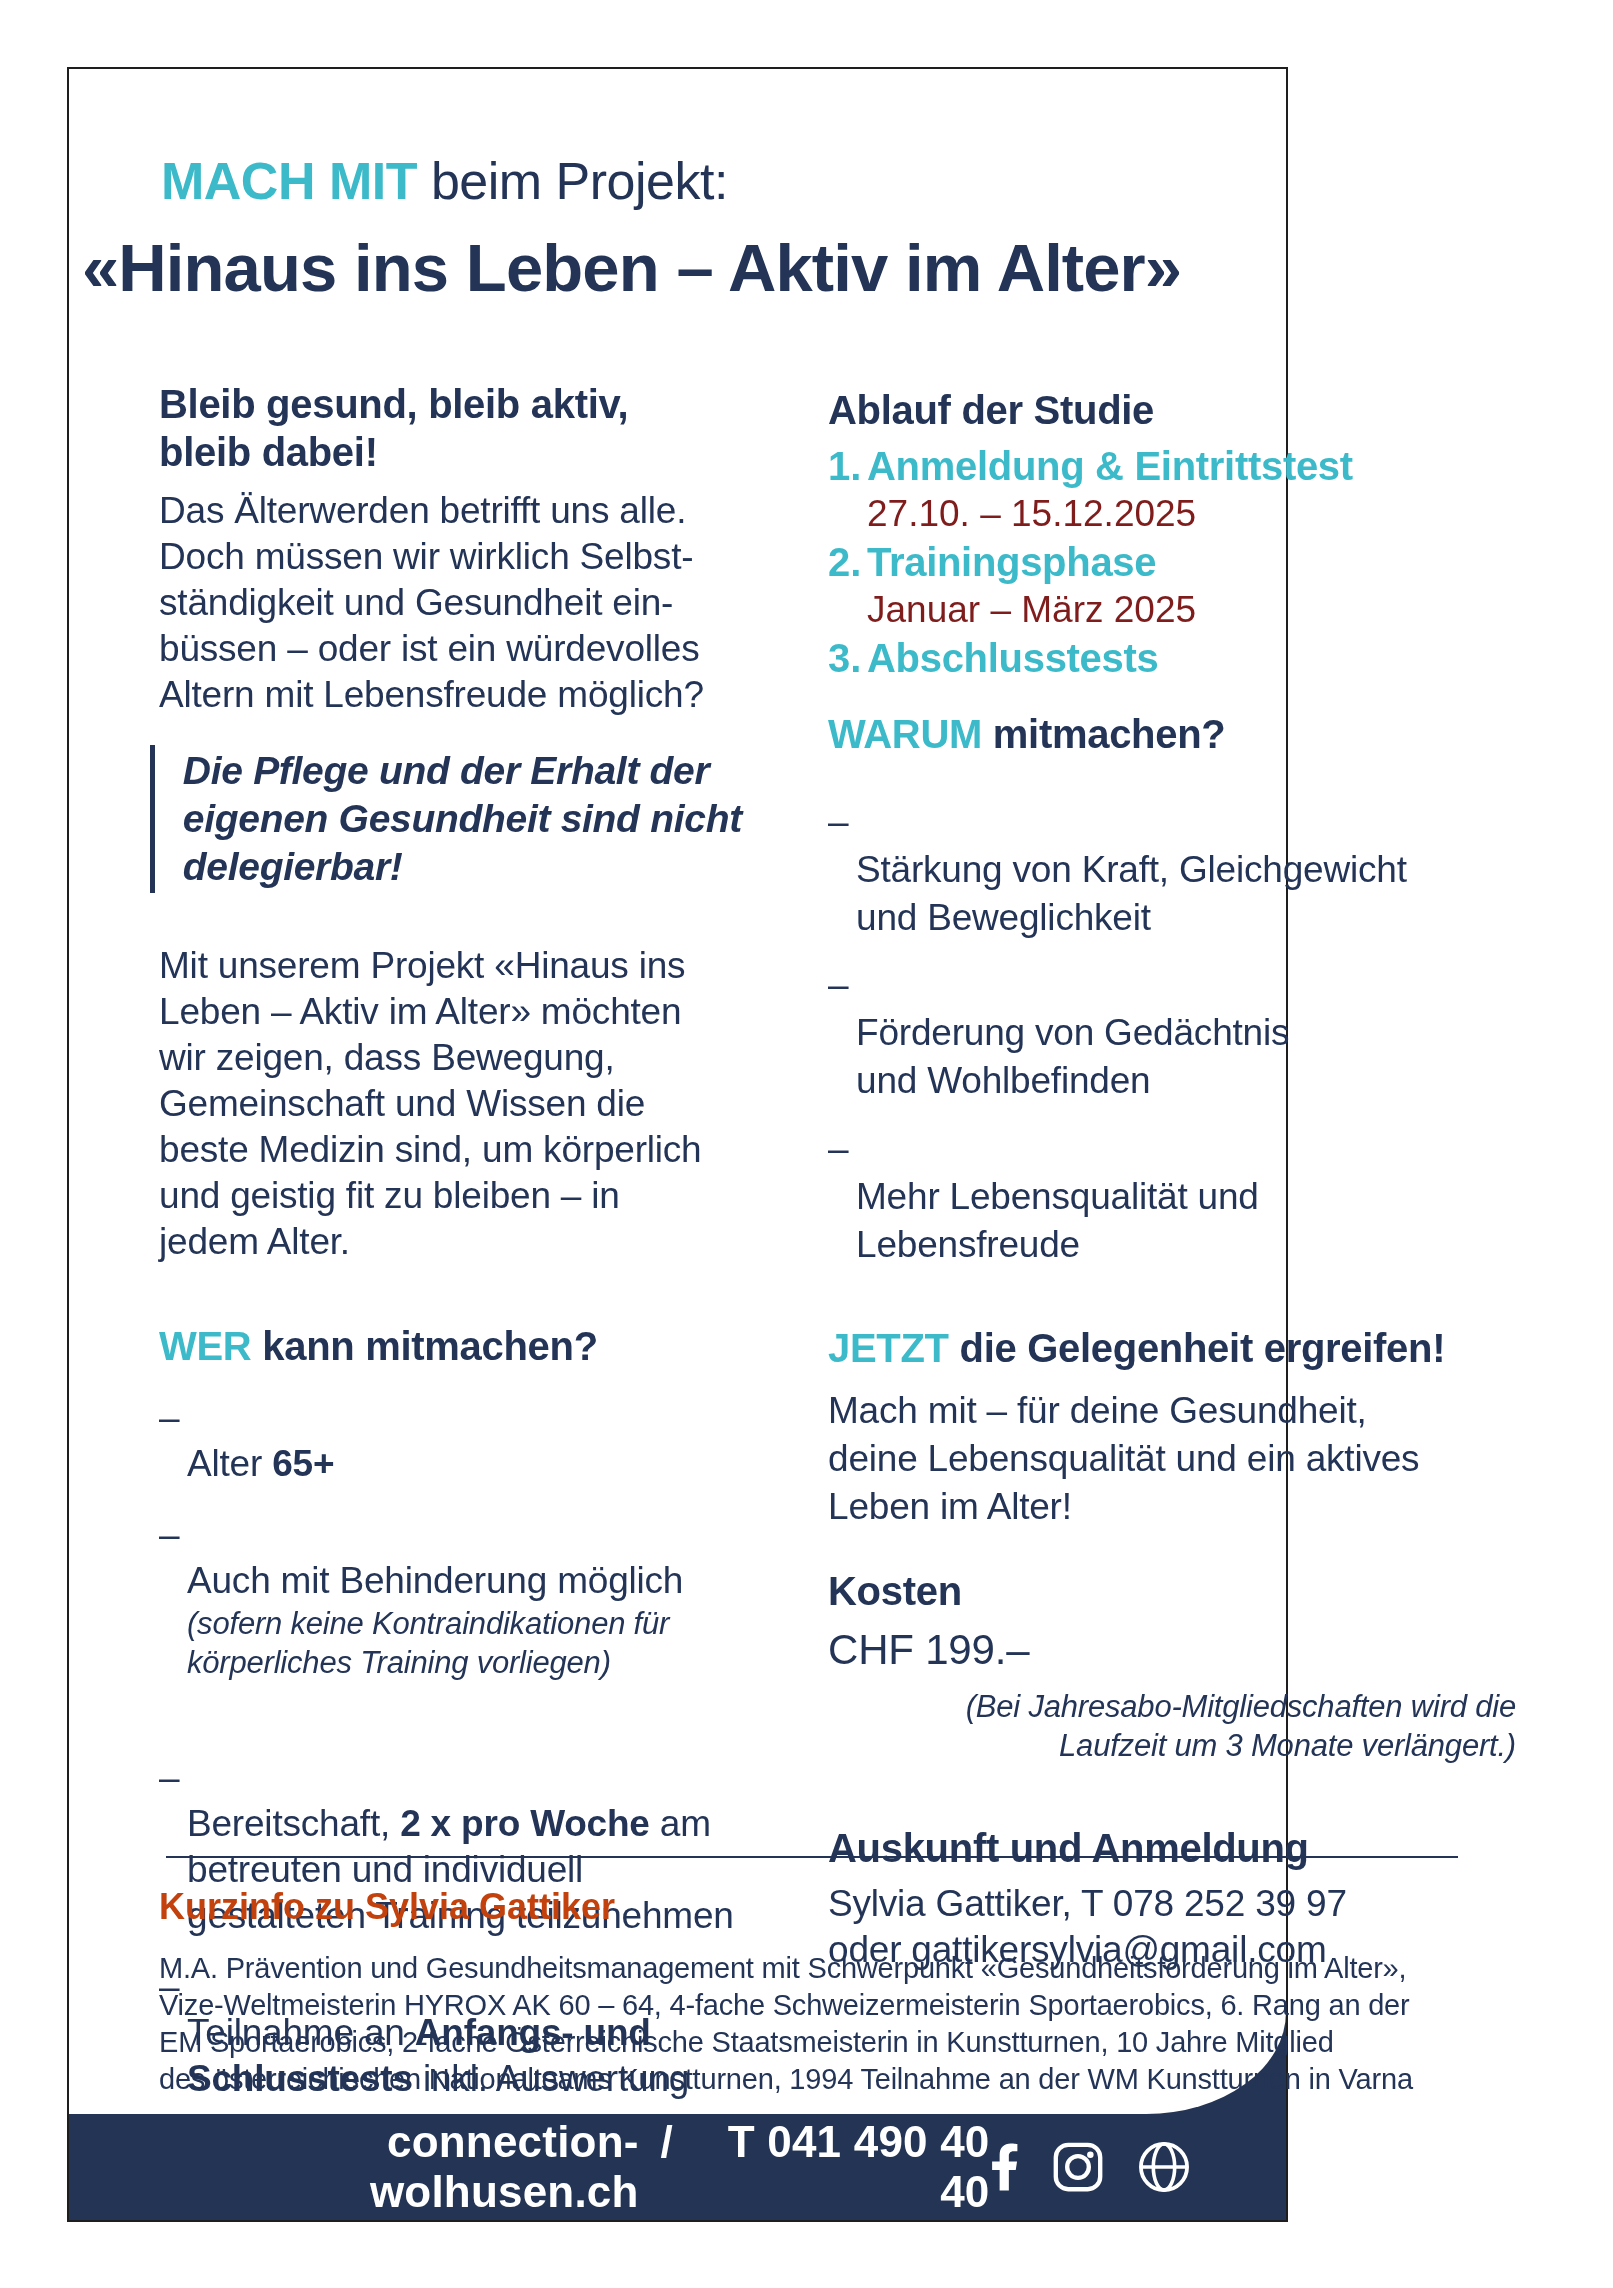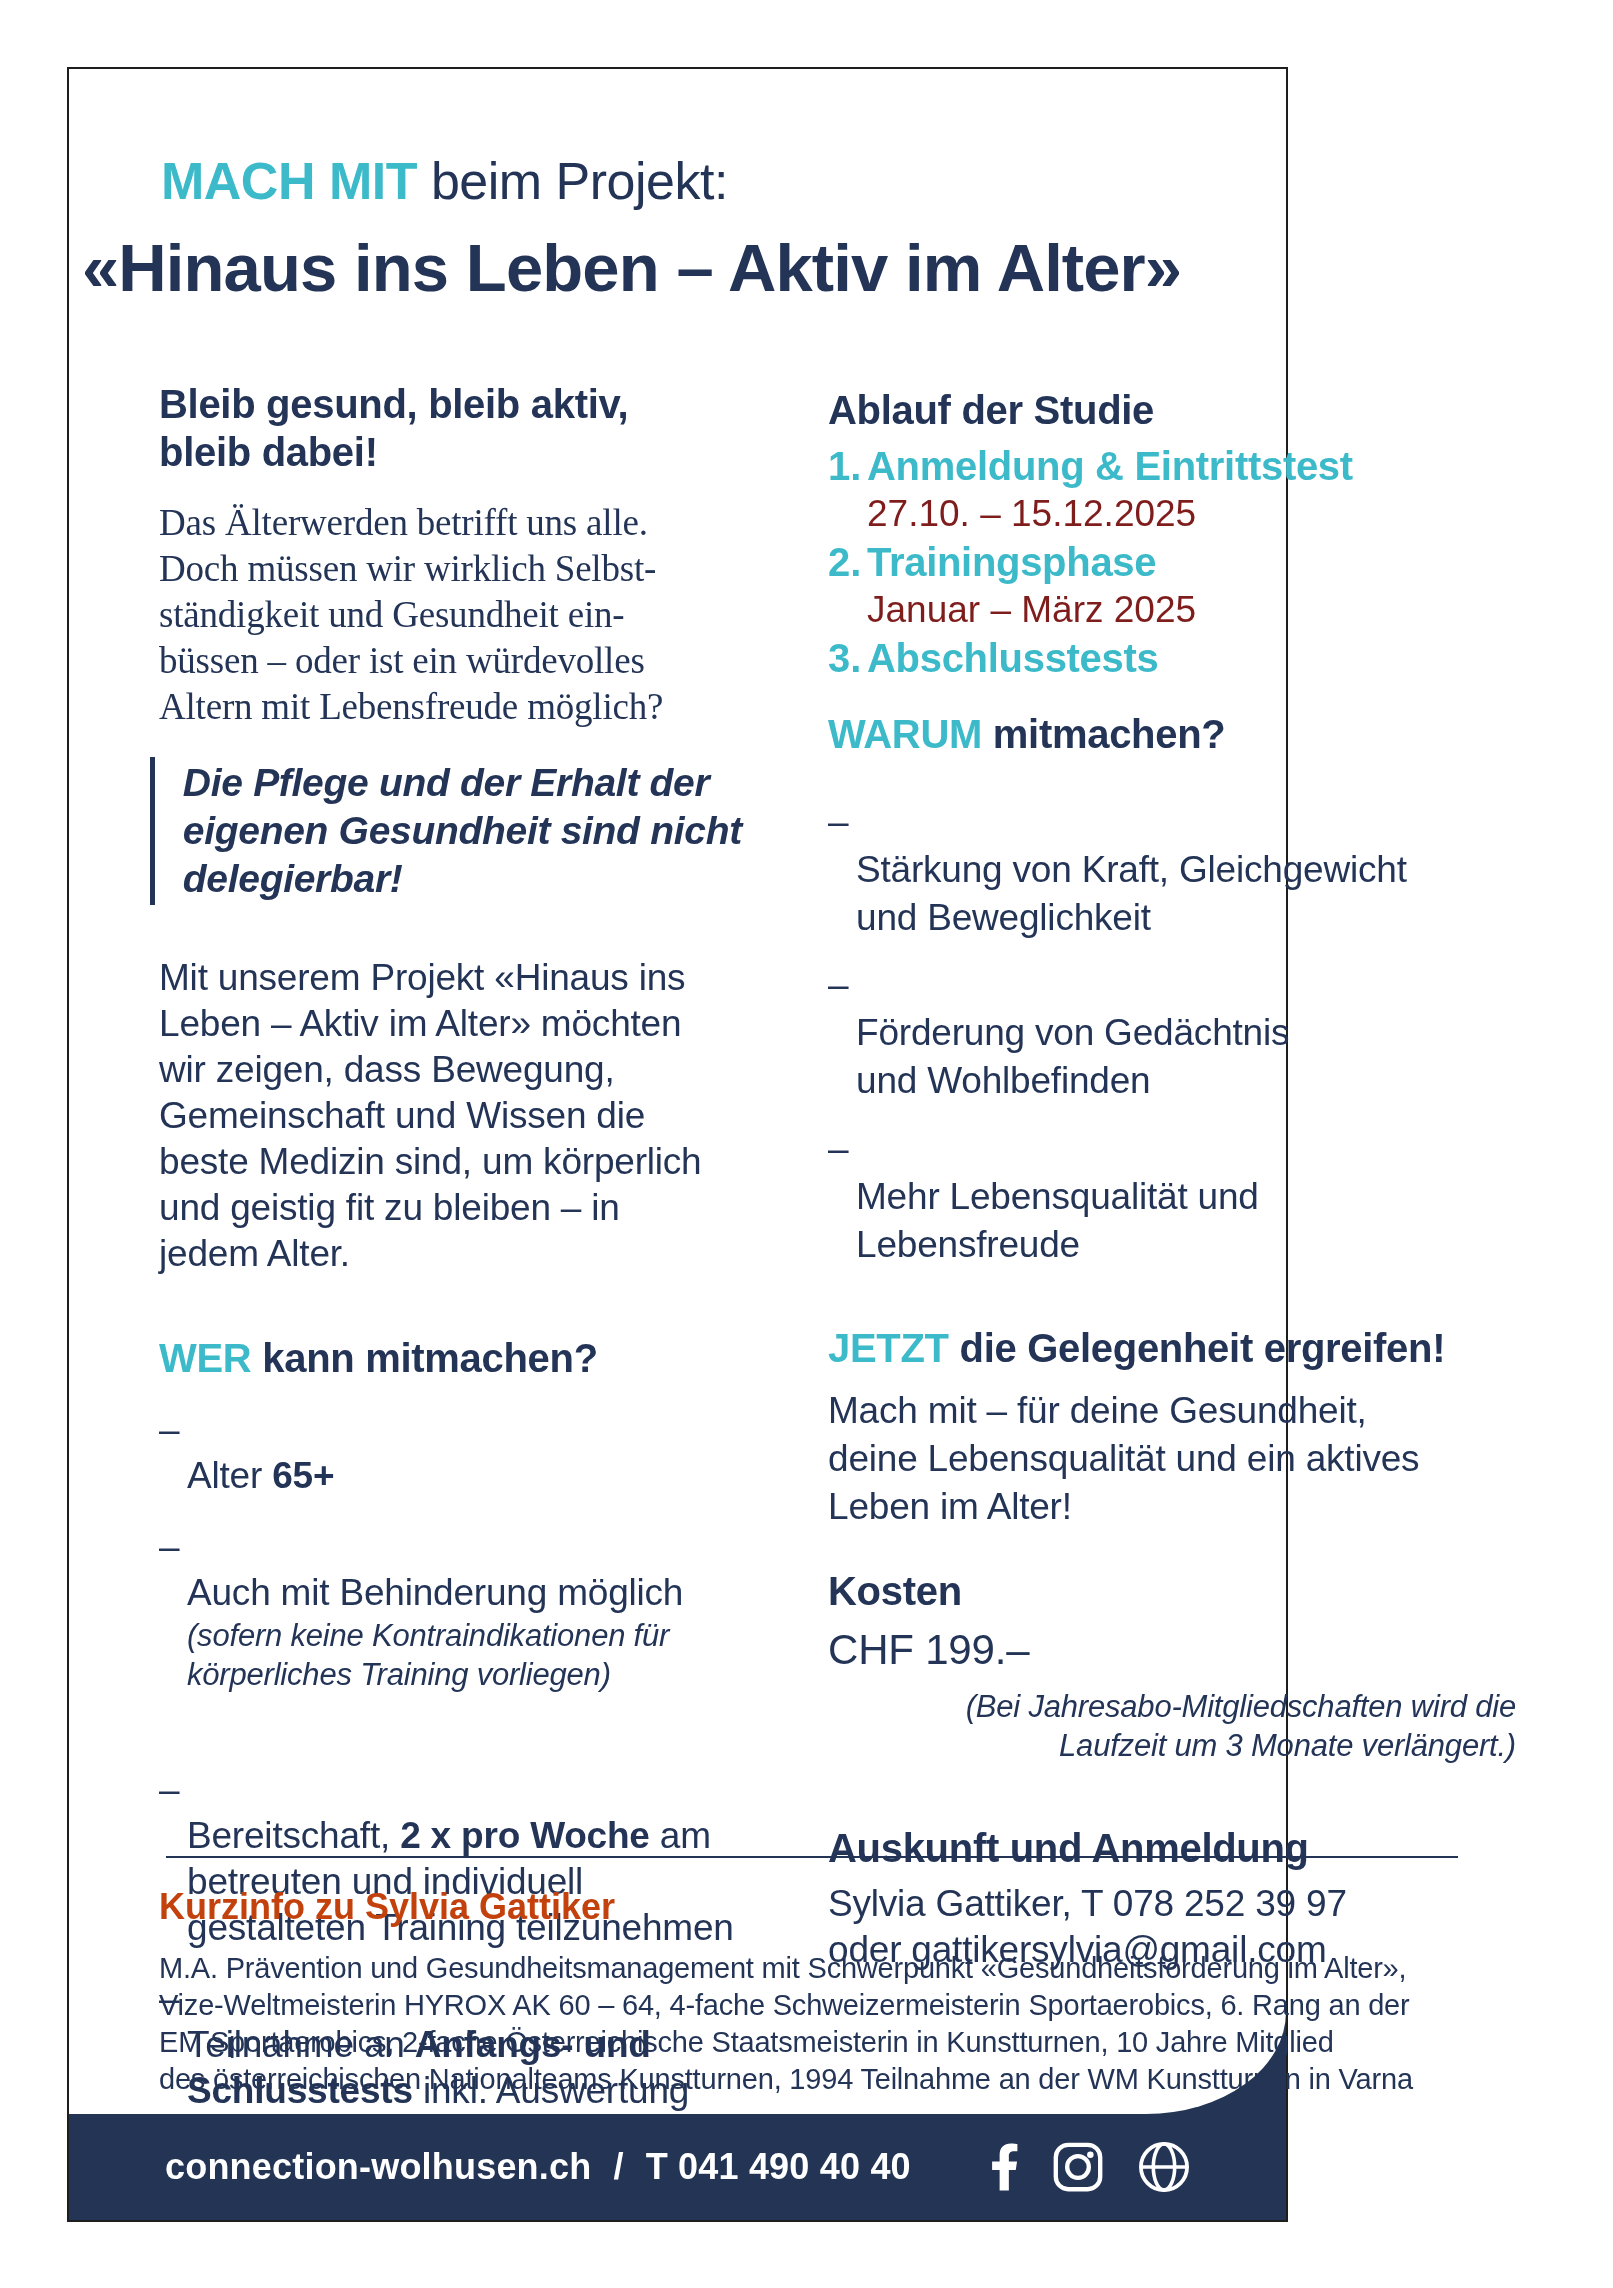--- a/index.html
+++ b/index.html
@@ -26,21 +26,21 @@
     font-size:67px;line-height:74px;font-weight:800;color:#233457;letter-spacing:-0.9px;
   }
   
   .col{position:absolute;top:311px;}
   .col-left{left:90px;width:657px;}
   .col-right{left:759px;width:688px;}
   h3{margin:0;font-size:40px;line-height:48px;font-weight:700;color:#233457;letter-spacing:-0.3px;}
   h3 .hl{color:#3CBAC9;}
   p{margin:0;font-size:37px;line-height:46px;letter-spacing:-0.2px;}
   .lead{margin-top:0;}
-  .intro{margin-top:24px;font-family:Liberation Serif, serif;}
+  .intro{margin-top:12px;}
   .quote{
     margin-top:27px;border-left:5.5px solid #233457;padding:1.8px 0 1.8px 28px;margin-left:-9.2px;
     font-size:39px;line-height:48px;font-weight:700;font-style:italic;letter-spacing:-0.3px;
   }
   .project{margin-top:50px;}
   .who-heading{margin-top:57px;}
   ul.bullets{list-style:none;margin:9.2px 0 0 0;padding:0;}
   ul.bullets li{position:relative;padding-left:28px;font-size:37px;line-height:46px;letter-spacing:-0.2px;}
   ul.bullets li + li{margin-top:9.2px;}
   ul.bullets li.gap12{margin-top:11px;}
@@ -69,21 +69,21 @@
   .kurzinfo{position:absolute;left:90px;top:1787px;width:1311px;}
   .divider{height:0;border-top:2.8px solid #233457;margin-left:6.5px;width:1292px;}
   .kurzinfo h4{margin:28px 0 0 0;font-size:36px;line-height:42px;font-weight:700;color:#c2410c;}
   .kurzinfo p{margin-top:22px;font-size:29px;line-height:37px;letter-spacing:-0.2px;}
   
   .footer{
     position:absolute;left:0;right:0;bottom:0;height:106px;background:#233454;color:#ffffff;
     display:flex;align-items:center;justify-content:space-between;
     padding:0 95px 0 96px;box-sizing:border-box;
   }
-  .footer .site-line{font-size:36px;font-weight:600;letter-spacing:0.2px;display:flex;gap:22px;}
+  .footer .site-line{font-size:44px;font-weight:600;letter-spacing:0.2px;display:flex;gap:22px;text-align:right;}
   .footer .icons{display:flex;align-items:center;gap:33px;}
   .footer .icons svg{display:block;}
 </style>
 </head>
 <body>
 
 <div class="page">
   <div class="panel">
 
     <div class="kicker">

